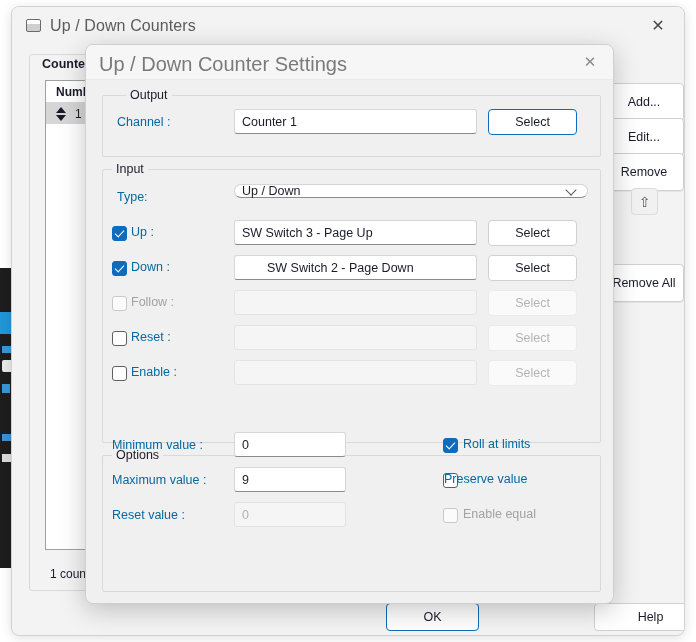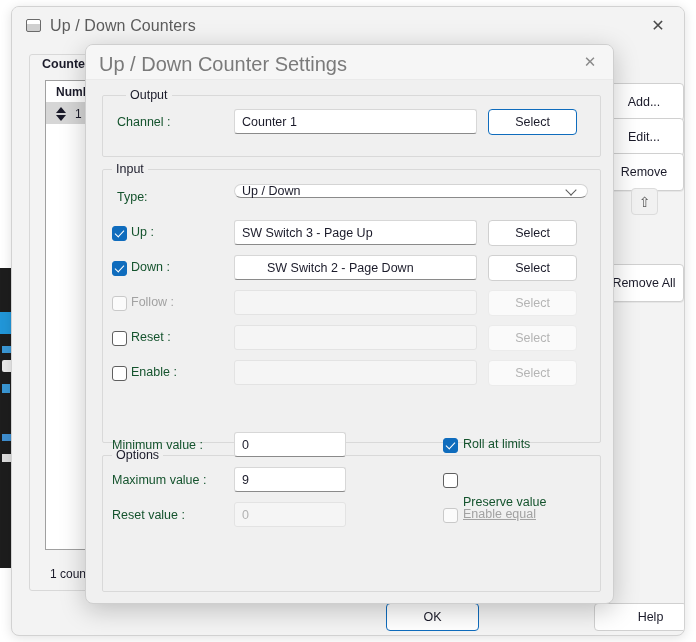--- a/index.html
+++ b/index.html
@@ -176,21 +176,21 @@
   }
 
   #grp-output { left: 16px; top: 50px; width: 499px; height: 62px; }
   #leg-output { left: 26px; top: 43px; margin-left: 14px; }
   #grp-input  { left: 16px; top: 124px; width: 499px; height: 274px; }
   #leg-input  { left: 26px; top: 117px; }
   #grp-options{ left: 16px; top: 410px; width: 499px; height: 137px; }
   #leg-options{ left: 26px; top: 403px; }
 
   .field-label {
-    position: absolute; font-size: 12.5px; color: #14532d;
+    position: absolute; font-size: 12.5px; color: #0369a1;
   }
   .field-label.disabled { color: #a2a2a2; }
 
   .txt {
     position: absolute;
     background: #ffffff;
     border: 1px solid #d7d7d7;
     border-bottom: 1.6px solid #8a8a8a;
     border-radius: 3px;
     height: 25px;
@@ -356,20 +356,20 @@
     <div class="field-label" style="left:26px; top:428px;">Maximum value :</div>
     <div class="txt" style="left:148px; top:422px; width:112px;">9</div>
 
     <div class="field-label" style="left:26px; top:463px;">Reset value :</div>
     <div class="txt disabled" style="left:148px; top:457px; width:112px;">0</div>
 
     <div class="cb checked" style="left:357px; top:393px;"></div>
     <div class="field-label" style="left:377px; top:392px;">Roll at limits</div>
 
     <div class="cb" style="left:357px; top:428px;"></div>
-    <div class="field-label" style="left:377px; top:427px;margin-top:23px;">Preserve value</div>
+    <div class="field-label" style="left:358px; top:427px;">Preserve value</div>
 
     <div class="cb disabled" style="left:357px; top:463px;"></div>
-    <div class="field-label disabled" style="left:377px; top:462px;text-decoration:underline;">Enable equal</div>
+    <div class="field-label disabled" style="left:377px; top:462px;">Enable equal</div>
 
   </div>
 
 </div>
 
 </body></html>

